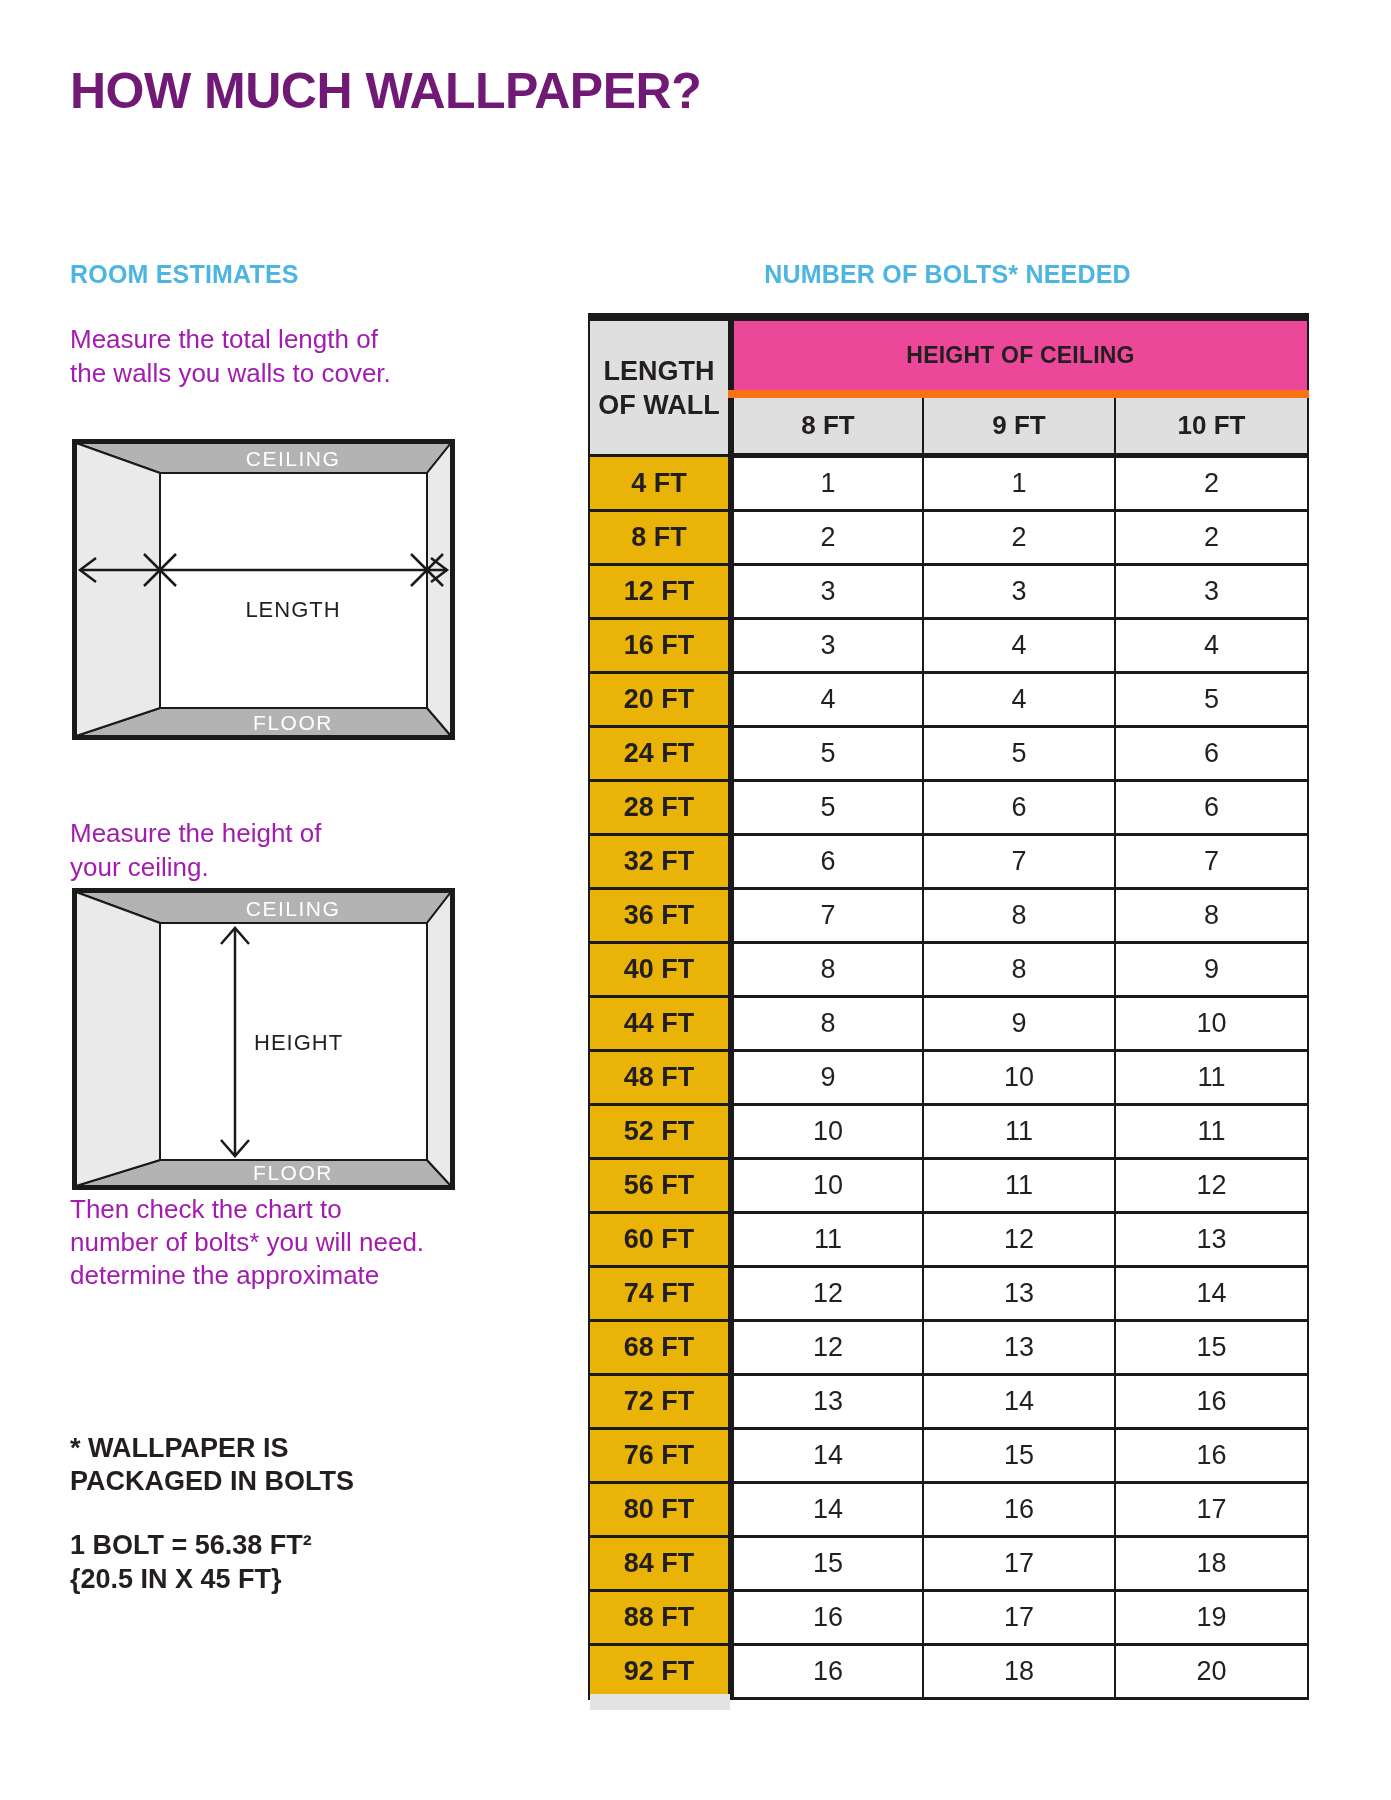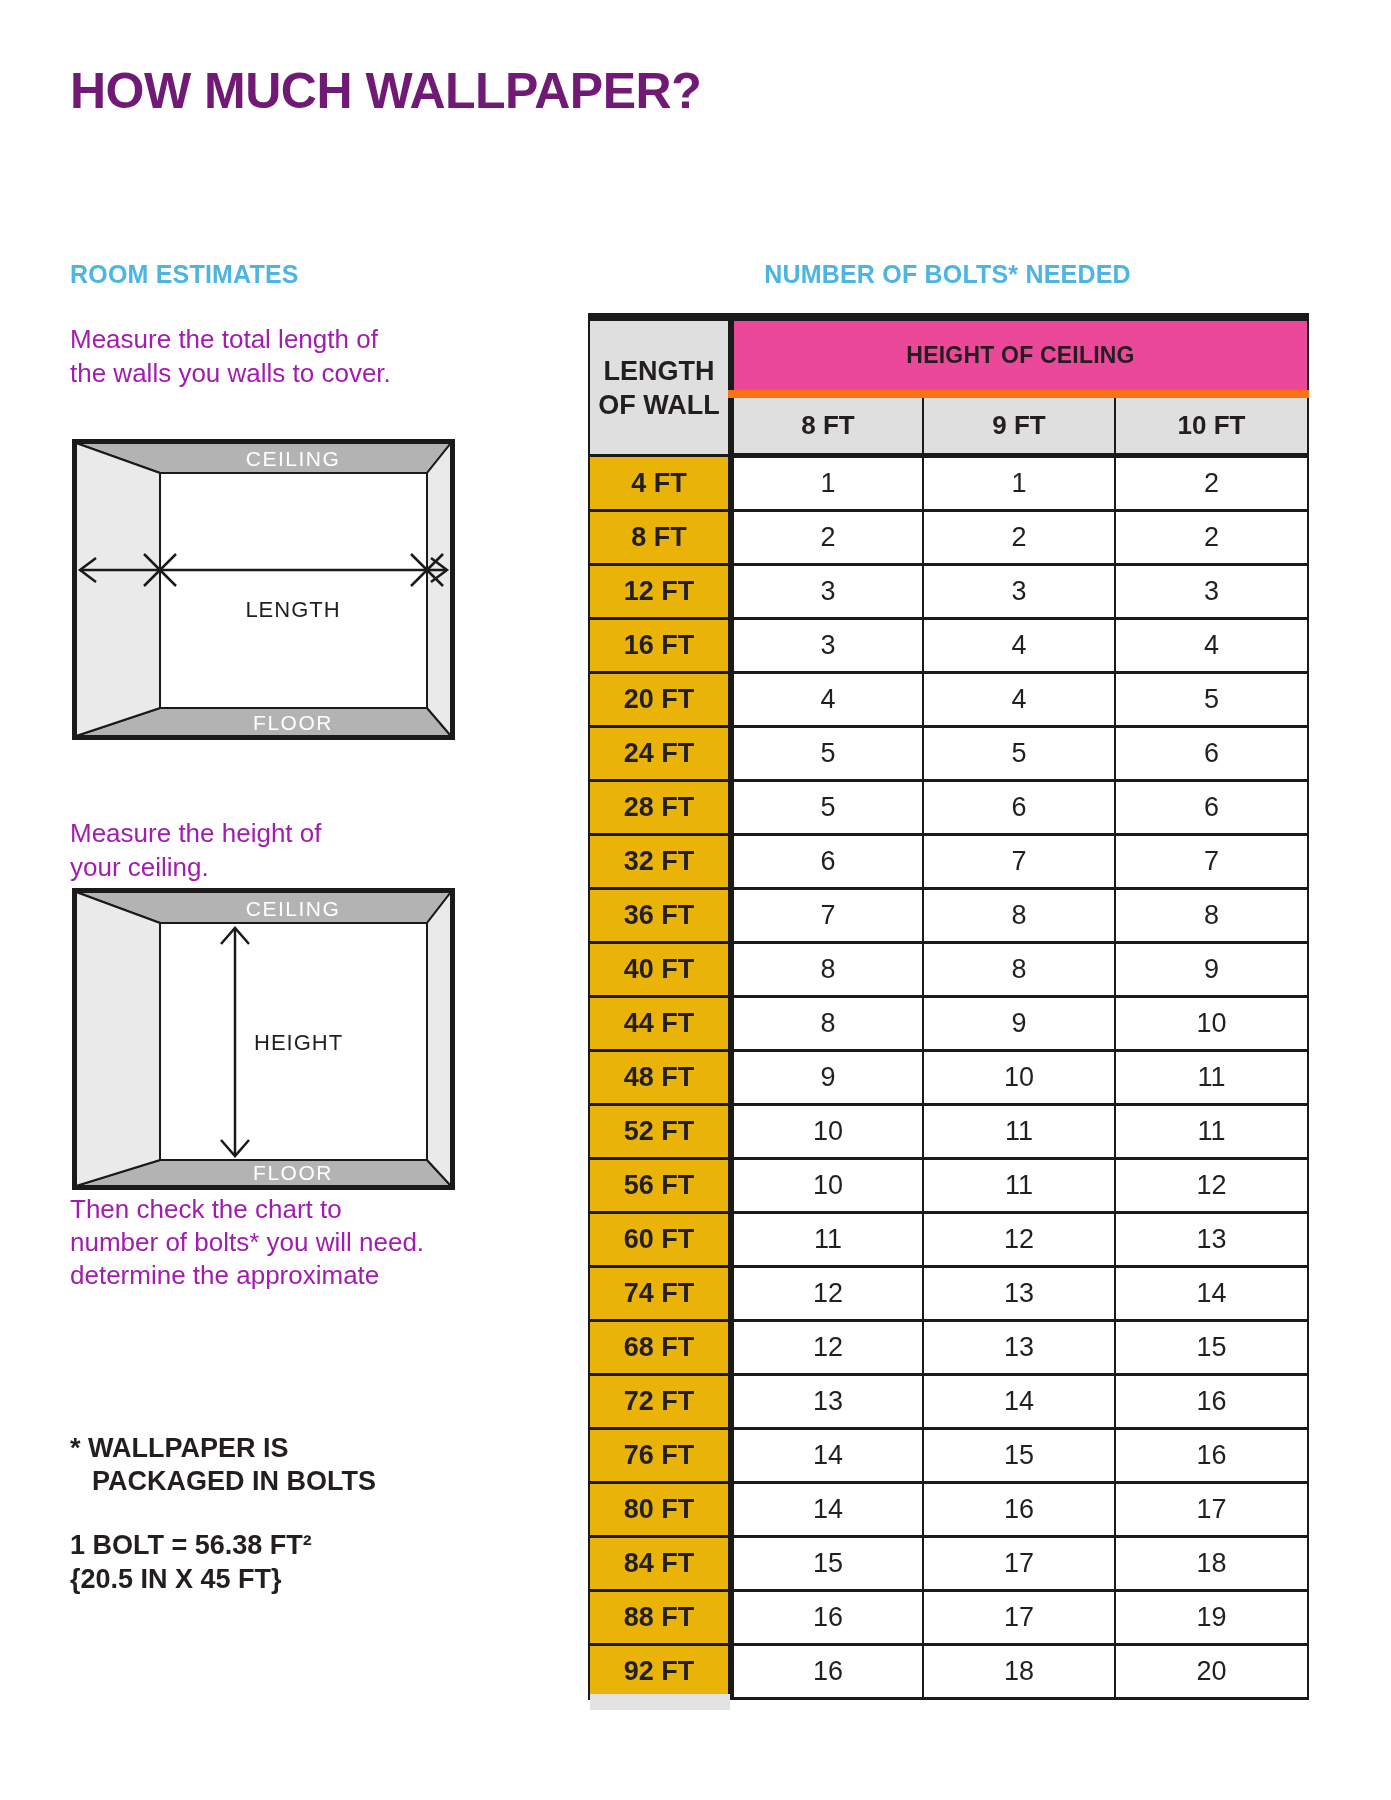--- a/index.html
+++ b/index.html
@@ -15,21 +15,21 @@
   .section-head{
     font-size:25px;font-weight:bold;color:#4db5e2;letter-spacing:0.2px;white-space:nowrap;
   }
   .room-head{left:70px;top:260px;}
   .bolts-head{left:588px;top:260px;width:719px;text-align:center;}
   .body-text{font-size:26px;line-height:34px;color:#a21caf;}
   .p1{left:70px;top:322px;}
   .p2{left:70px;top:816px;}
   .p3{left:70px;top:1193px;line-height:33px;}
   .footnote{left:70px;top:1432px;font-size:27px;font-weight:bold;line-height:33px;}
-  .footnote .indent{margin-left:22px;}
+  .footnote .indent{}
   .boltinfo{left:70px;top:1528px;font-size:27px;font-weight:bold;line-height:34px;}
   .diagram{left:72px;width:383px;}
   .diagram1{top:439px;height:301px;}
   .diagram2{top:888px;height:302px;}
 
   .table-wrap{left:588px;top:313px;width:719px;}
   table.bolts{
     border-collapse:collapse;width:719px;table-layout:fixed;
     border-top:8px solid #1a1a1a;border-left:2px solid #1a1a1a;
     border-right:2px solid #1a1a1a;border-bottom:3px solid #1a1a1a;

